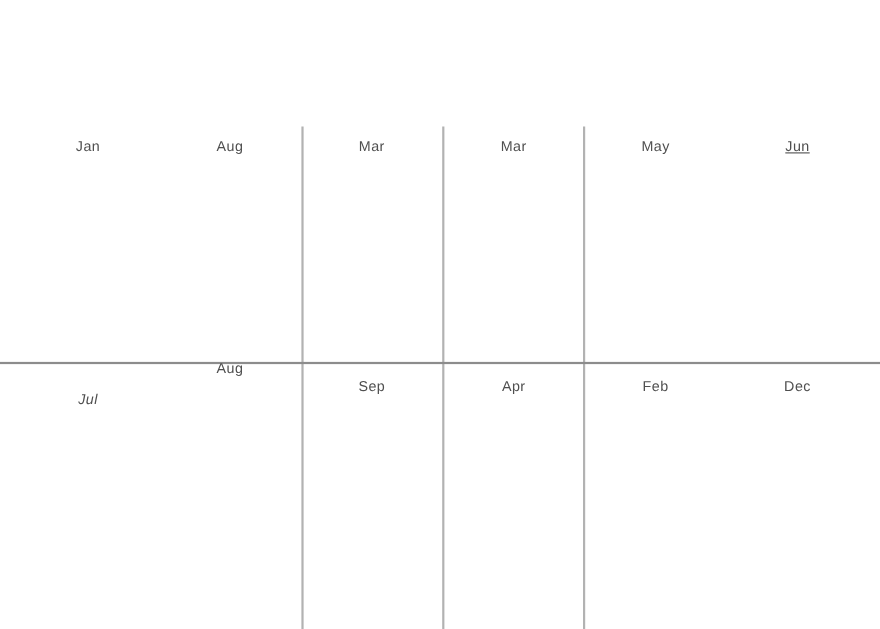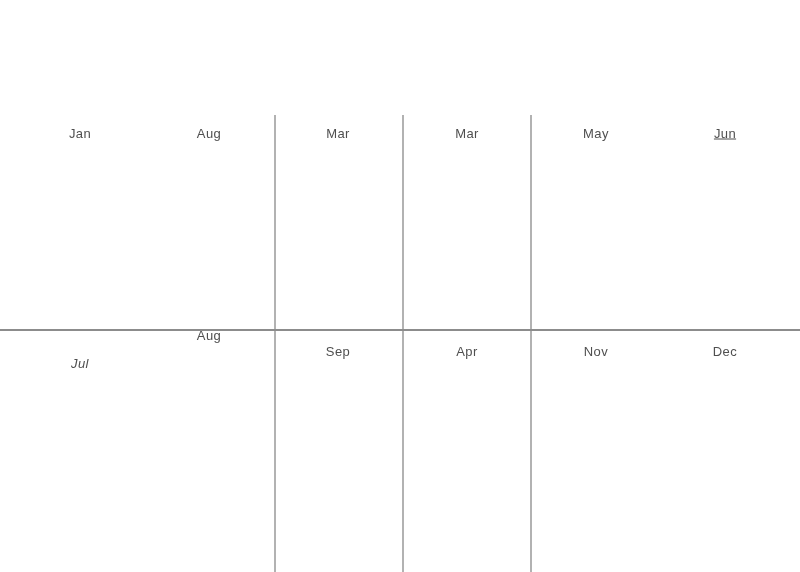--- a/index.html
+++ b/index.html
@@ -59,16 +59,16 @@
   <span class="month-label" style="left: 209px; top: 133px;">Aug</span>
   <span class="month-label" style="left: 338px; top: 133px;">Mar</span>
   <span class="month-label" style="left: 467px; top: 133px;">Mar</span>
   <span class="month-label" style="left: 596px; top: 133px; text-align: right;">May</span>
   <span class="month-label" style="left: 725px; top: 133px; text-decoration: underline;">Jun</span>
 
   <span class="month-label" style="left: 80px;  top: 363px; font-style: italic;">Jul</span>
   <span class="month-label" style="left: 209px; top: 335px;">Aug</span>
   <span class="month-label" style="left: 338px; top: 351px;">Sep</span>
   <span class="month-label" style="left: 467px; top: 351px;">Apr</span>
-  <span class="month-label" style="left: 596px; top: 351px;">Nov</span>
+  <span class="month-label" style="left: 596px; top: 351px;">Feb</span>
   <span class="month-label" style="left: 725px; top: 351px;">Dec</span>
 
 </div>
 
 </body></html>

